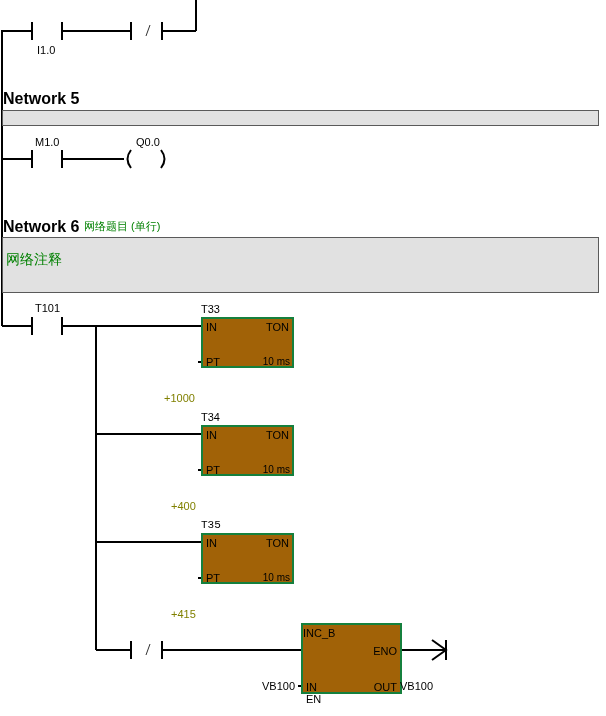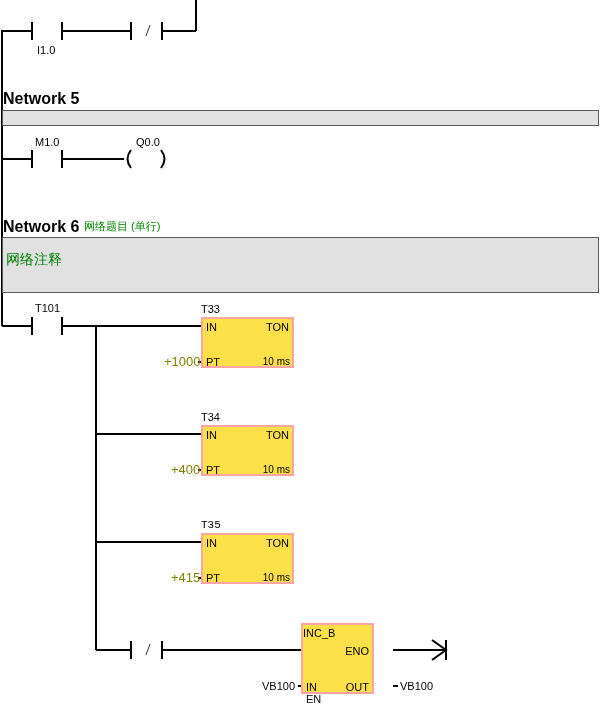--- a/index.html
+++ b/index.html
@@ -5,23 +5,23 @@
   html, body { margin: 0; padding: 0; background: #ffffff; }
   body { width: 606px; height: 716px; position: relative; overflow: hidden;
          font-family: "Liberation Sans", "DejaVu Sans", sans-serif; }
   .canvas { position: absolute; left: 0; top: 0; width: 606px; height: 716px; }
   svg { position: absolute; left: 0; top: 0; }
   .lbl { position: absolute; font-size: 11px; color: #000; white-space: nowrap; line-height: 12px; }
   .net-title { position: absolute; font-size: 16px; font-weight: bold; color: #000; line-height: 12px; }
   .net-sub { position: absolute; font-size: 11px; color: #008000; line-height: 12px; text-align: right; }
   .comment-box { position: absolute; background: #e1e1e1; border: 1px solid #5a5a5a; box-sizing: border-box; }
   .comment-text { position: absolute; font-size: 14px; color: #008000; line-height: 14px; }
-  .val { position: absolute; font-size: 13px; color: #808000; white-space: nowrap; line-height: 12px; }
+  .val { position: absolute; font-size: 11px; color: #808000; white-space: nowrap; line-height: 12px; margin-top: 36px; }
   .pin { position: absolute; font-size: 11px; color: #000; line-height: 12px; white-space: nowrap; }
-  .box { position: absolute; border: 2px solid #fca5a5; box-sizing: border-box; background: #fde047; }
+  .box { position: absolute; border: 2px solid #15803d; box-sizing: border-box; background: #a16207; }
   .center { text-align: left; }
 </style>
 </head>
 <body>
 
 <div class="canvas">
 
   <svg width="606" height="716">
     <g stroke="#000" stroke-width="2" fill="none">
 
@@ -102,21 +102,21 @@
 
   <div class="lbl center" style="left:201px;top:519px;width:92px;font-family:Liberation Mono, monospace;">T35</div>
   <div class="box" style="left:201px;top:533px;width:93px;height:51px;">
     <span class="pin" style="left:3px;top:2px;">IN</span>
     <span class="pin" style="right:3px;top:2px;">TON</span>
     <span class="pin" style="left:3px;top:37px;">PT</span>
     <span class="pin" style="right:2px;top:37px;font-size:10px;">10 ms</span>
   </div>
   <div class="val" style="left:171px;top:572px;">+415</div>
 
-  <div class="box" style="left:301px;top:623px;width:73px;height:71px;">
+  <div class="box" style="left:301px;top:623px;width:101px;height:71px;">
     <span class="pin center" style="left:0;width:89px;top:2px;">INC_B</span>
     <span class="pin" style="left:3px;top:20px;margin-top:48px;">EN</span>
     <span class="pin" style="right:3px;top:20px;">ENO</span>
     <span class="pin" style="left:3px;top:56px;">IN</span>
     <span class="pin" style="right:3px;top:56px;">OUT</span>
   </div>
   <div class="lbl" style="left:262px;top:680px;">VB100</div>
   <div class="lbl" style="left:400px;top:680px;">VB100</div>
 
 </div>

